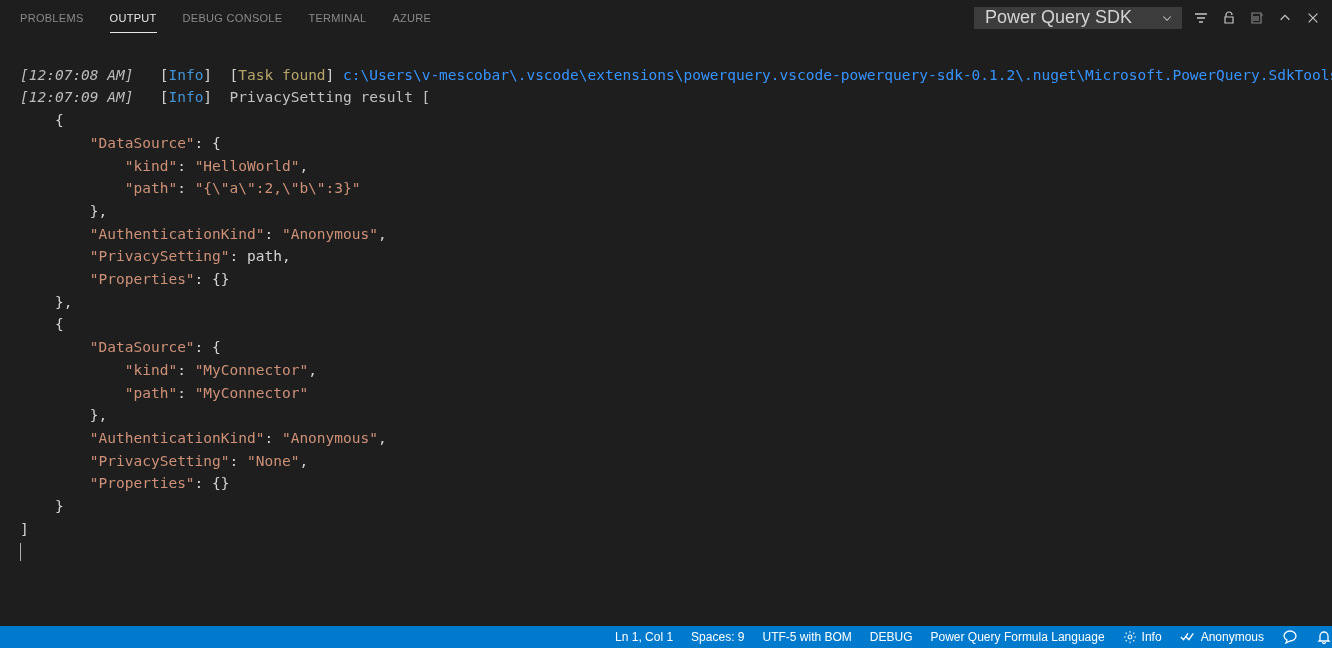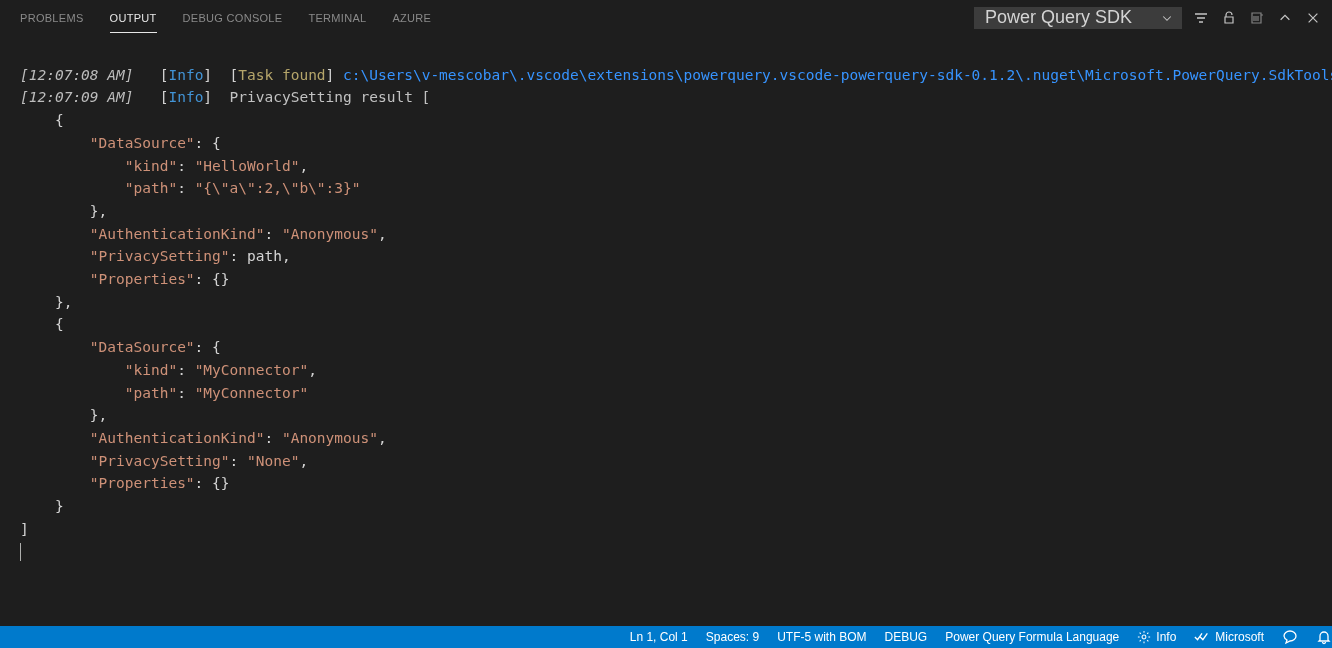--- a/index.html
+++ b/index.html
@@ -181,21 +181,21 @@
           </svg>
       </span>
       <span>Info</span>
     </span>
     <span class="status-item">
       <span class="sb-icon">
         <svg width="16" height="14" viewBox="0 0 18 14">
             <path fill="none" stroke="#fff" stroke-width="1.5" d="M1 7l3 3 5-7M7 7l3 3 5-7"></path>
           </svg>
       </span>
-      <span>Microsoft</span>
+      <span>Anonymous</span>
     </span>
     <span class="status-item">
       <svg width="16" height="16" viewBox="0 0 16 16">
           <path fill="none" stroke="#fff" stroke-width="1.3" d="M8 2a6 5 0 00-6 5 5 5 0 003 4l-1 3 4-2a6 5 0 006-5 6 5 0 00-6-5z"></path>
         </svg>
     </span>
     <span class="status-item">
       <svg width="16" height="16" viewBox="0 0 16 16">
           <path fill="none" stroke="#fff" stroke-width="1.3" d="M4 11V7a4 4 0 018 0v4l1 1H3zM6.5 13a1.5 1.5 0 003 0"></path>
         </svg>

